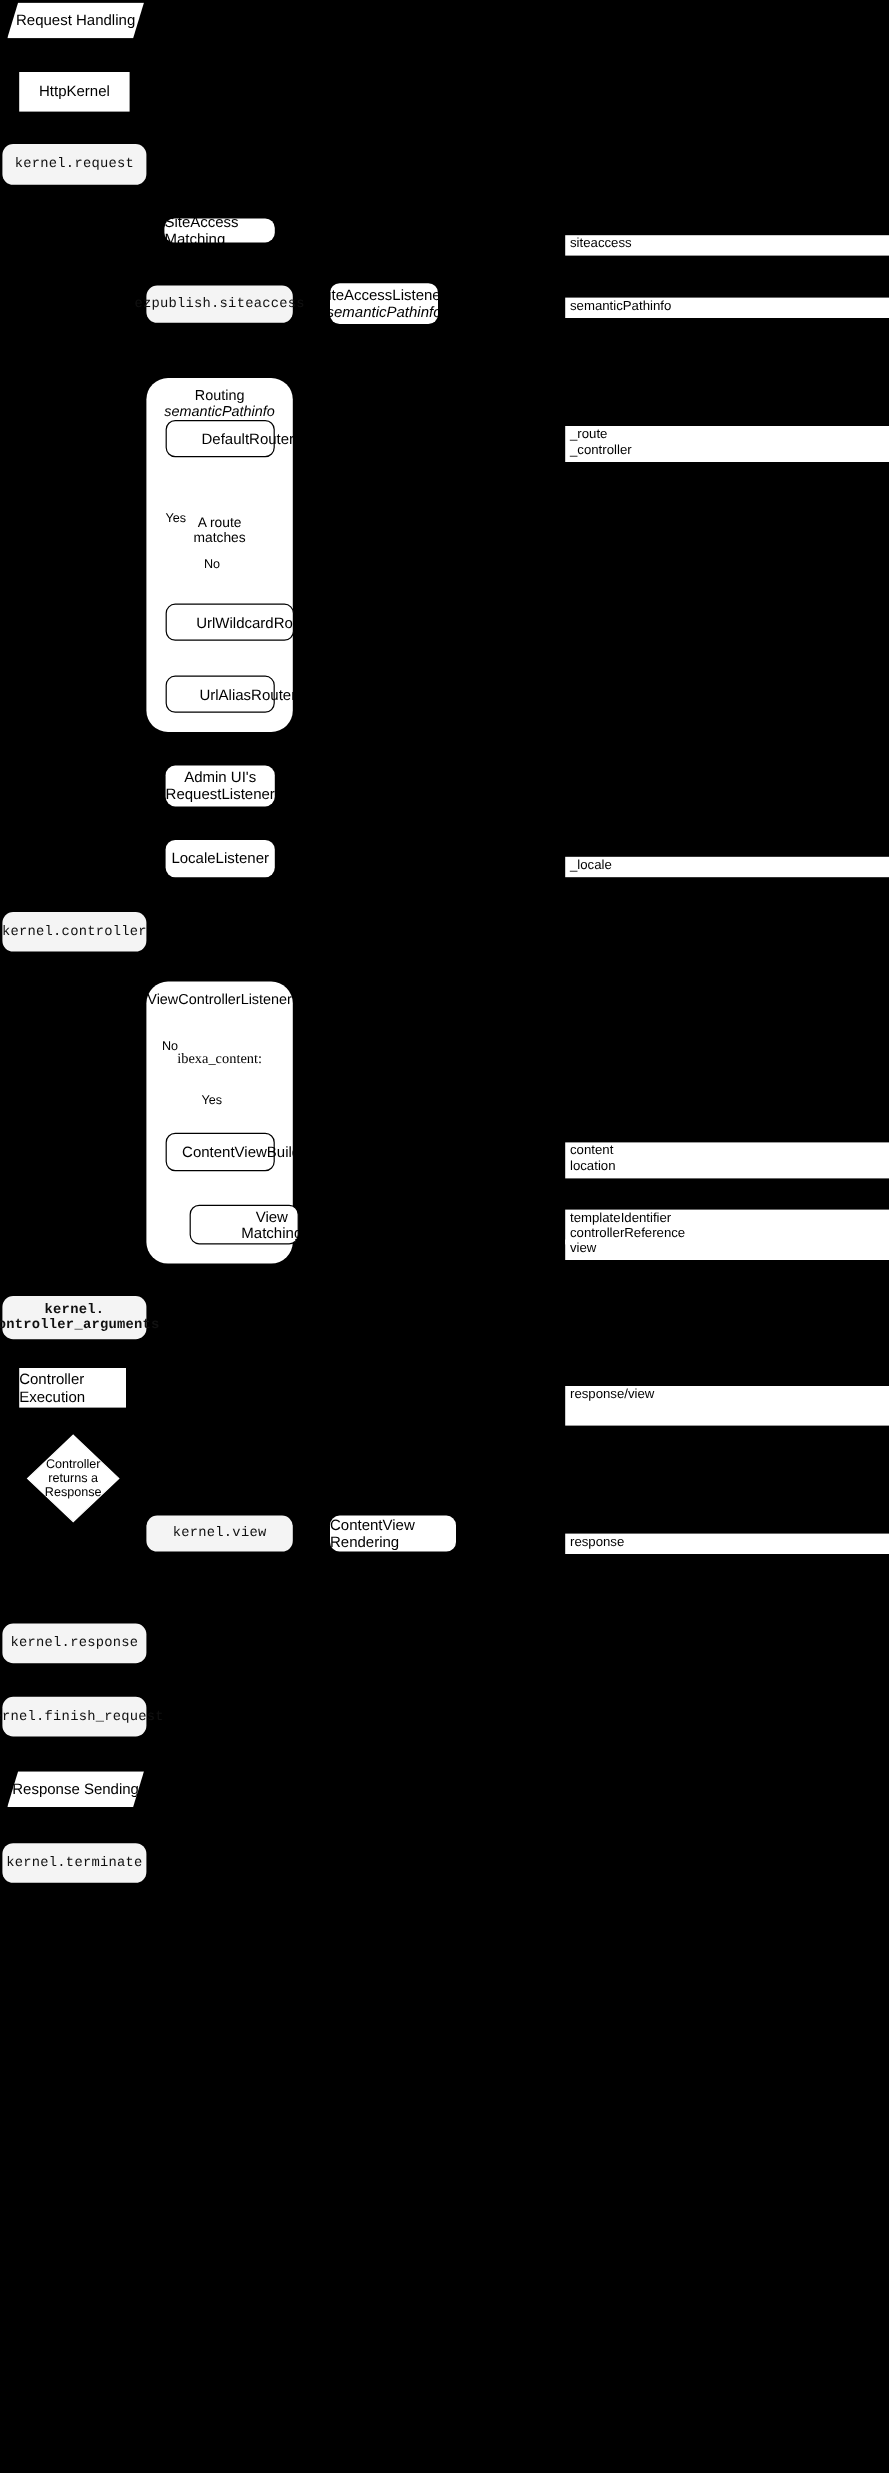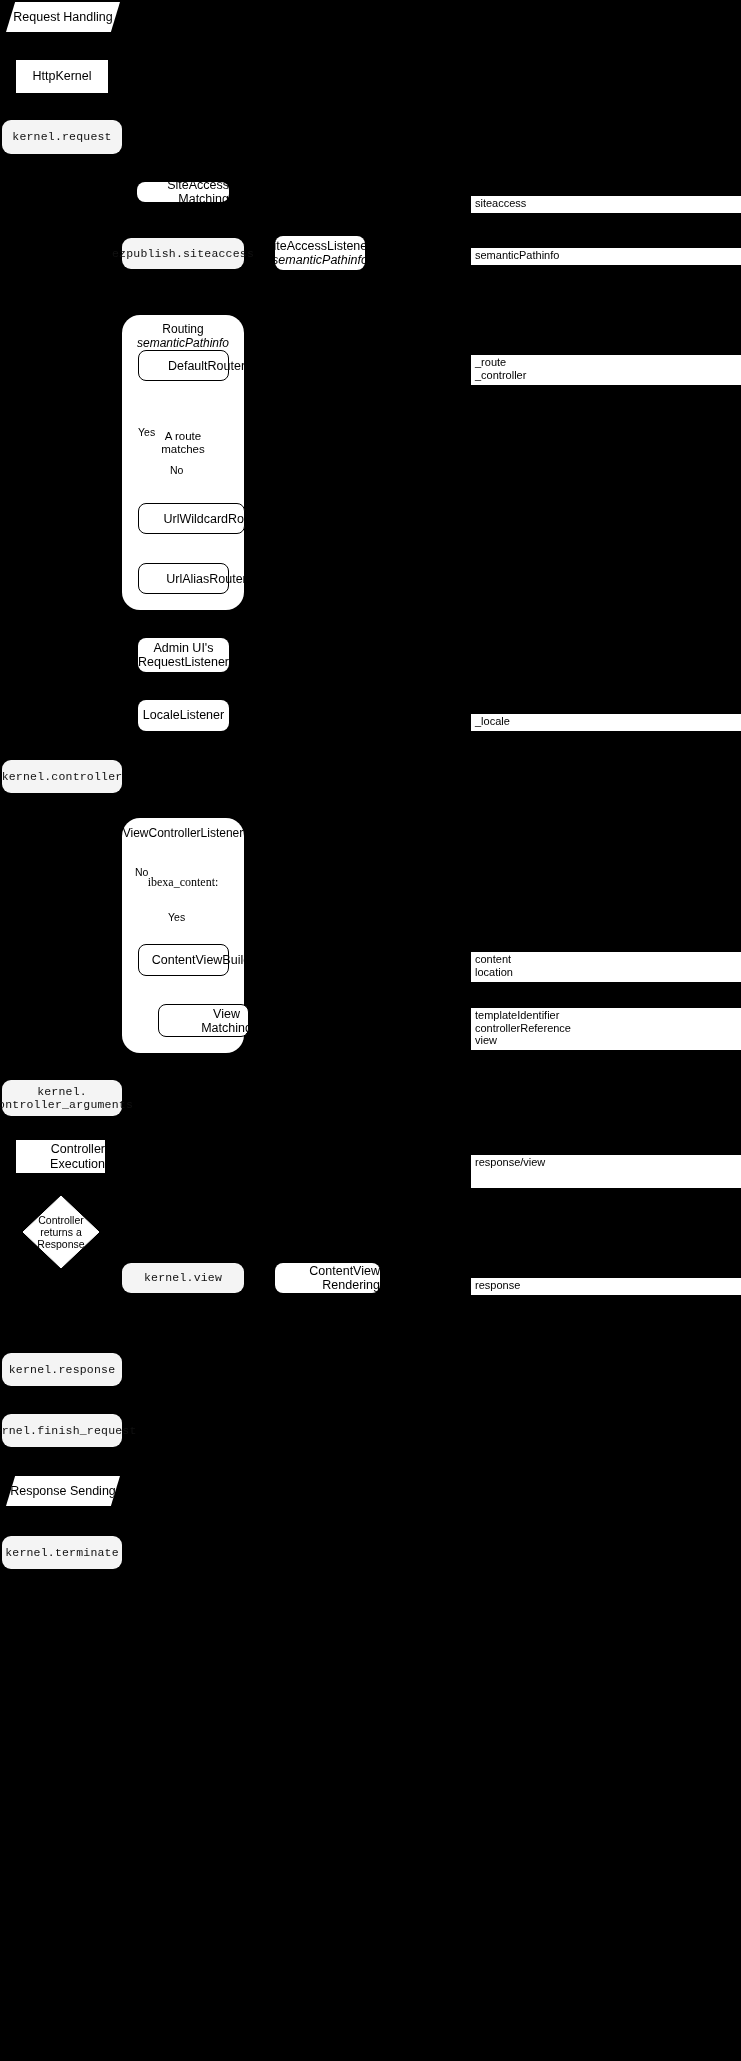--- a/index.html
+++ b/index.html
@@ -13,21 +13,21 @@
     font-family: "Liberation Sans", sans-serif;
     overflow: hidden;
   }
   #canvas { position: absolute; inset: 0; width: 741px; height: 2061px; }
 
   .node {
     position: absolute;
     display: flex;
     align-items: center;
     justify-content: center;
-    text-align: right;
+    text-align: left;
     color: #000;
     line-height: 1.15;
   }
 
   
   .box {
     background: #ffffff;
     border-radius: 8px;
     font-size: 12.5px;
   }
@@ -250,21 +250,21 @@
   <div class="edge-label" style="left:168px; top:911px;">Yes</div>
 
   <div class="inner" style="left:138px; top:944px; width:91px; height:32px;">
     <span>ContentViewBuilder</span>
   </div>
 
   <div class="inner" style="left:138px; top:1004px; width:91px; height:33px;margin-left:20px;">
     <span>View Matching</span>
   </div>
 
-  <div class="node event" style="left:2px; top:1080px; width:120px; height:36px; flex-direction:column;">
+  <div class="node event" style="left:2px; top:1080px; width:120px; height:36px; flex-direction:column;font-weight:bold;">
     <span>kernel.</span>
     <span>controller_arguments</span>
   </div>
 
   <div class="node box" style="left:16px; top:1140px; width:89px; height:33px; border-radius:0;">
     <span>Controller Execution</span>
   </div>
 
   <div class="solid-diamond-label" style="left:28px; top:1210px; width:66px; height:46px;">
     <div>

